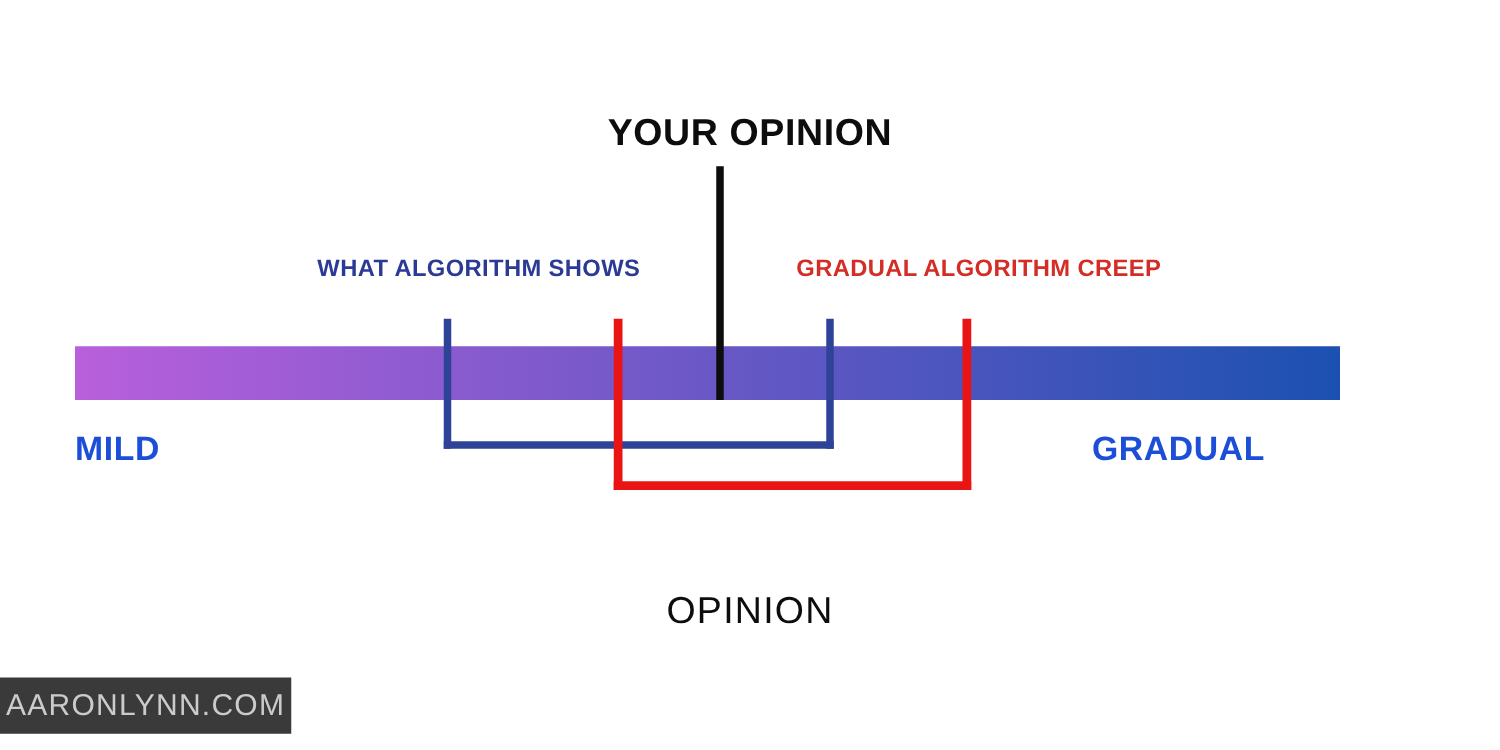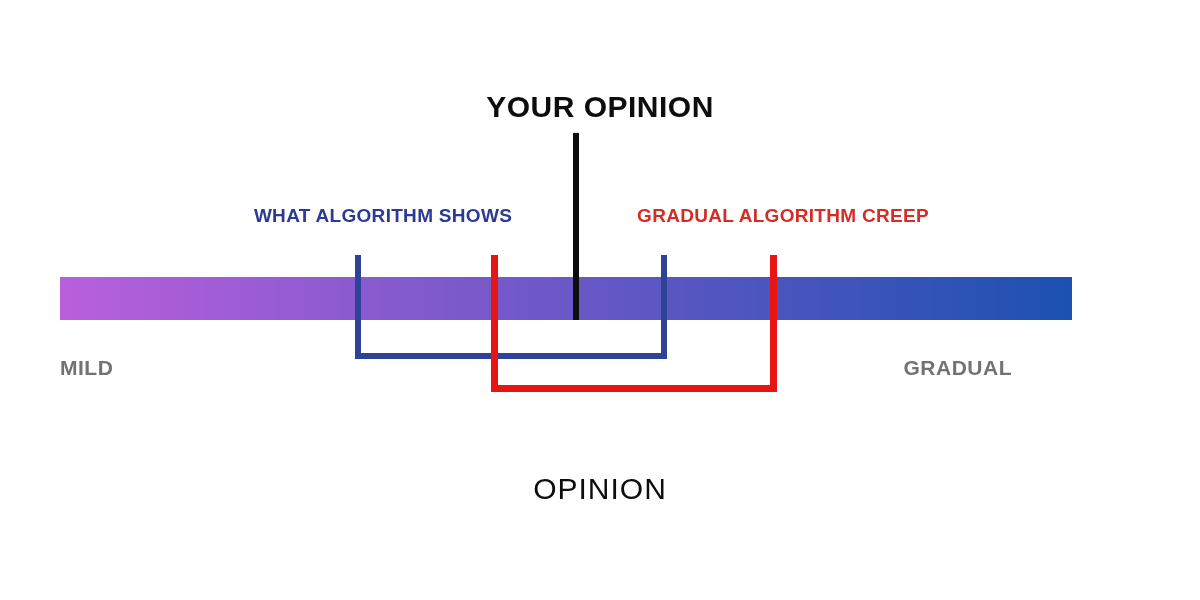--- a/index.html
+++ b/index.html
@@ -51,25 +51,25 @@
     position: absolute;
     left: 60px;
     top: 277px;
     width: 1080px;
     height: 43px;
     z-index: 1;
   }
 
   .end-label {
     position: absolute;
-    top: 356px;
-    font-size: 21px;
+    top: 344px;
+    font-size: 27px;
     font-weight: bold;
     letter-spacing: 0.5px;
-    color: #737373;
+    color: #1d4ed8;
     white-space: nowrap;
   }
   .end-label.mild    { left: 60px; }
   .end-label.extreme { right: 60px; }
 
   .bracket {
     position: absolute;
     top: 255px;
     background: transparent;
     border-top: none;
@@ -139,14 +139,17 @@
   <div class="end-label mild">MILD</div>
 
   <div class="end-label extreme">GRADUAL</div>
 
   <div class="bracket shows" style="border-color: rgb(46, 67, 152);"></div>
 
   <div class="bracket creep" style="border-color: rgb(233, 20, 20);"></div>
 
   <div class="axis-title">OPINION</div>
 
+  <div class="watermark" style="background: rgb(58, 58, 58);">
+    <span style="color: rgb(203, 203, 203);">AARONLYNN.COM</span>
+  </div>
 
 </div>
 
 </body></html>

